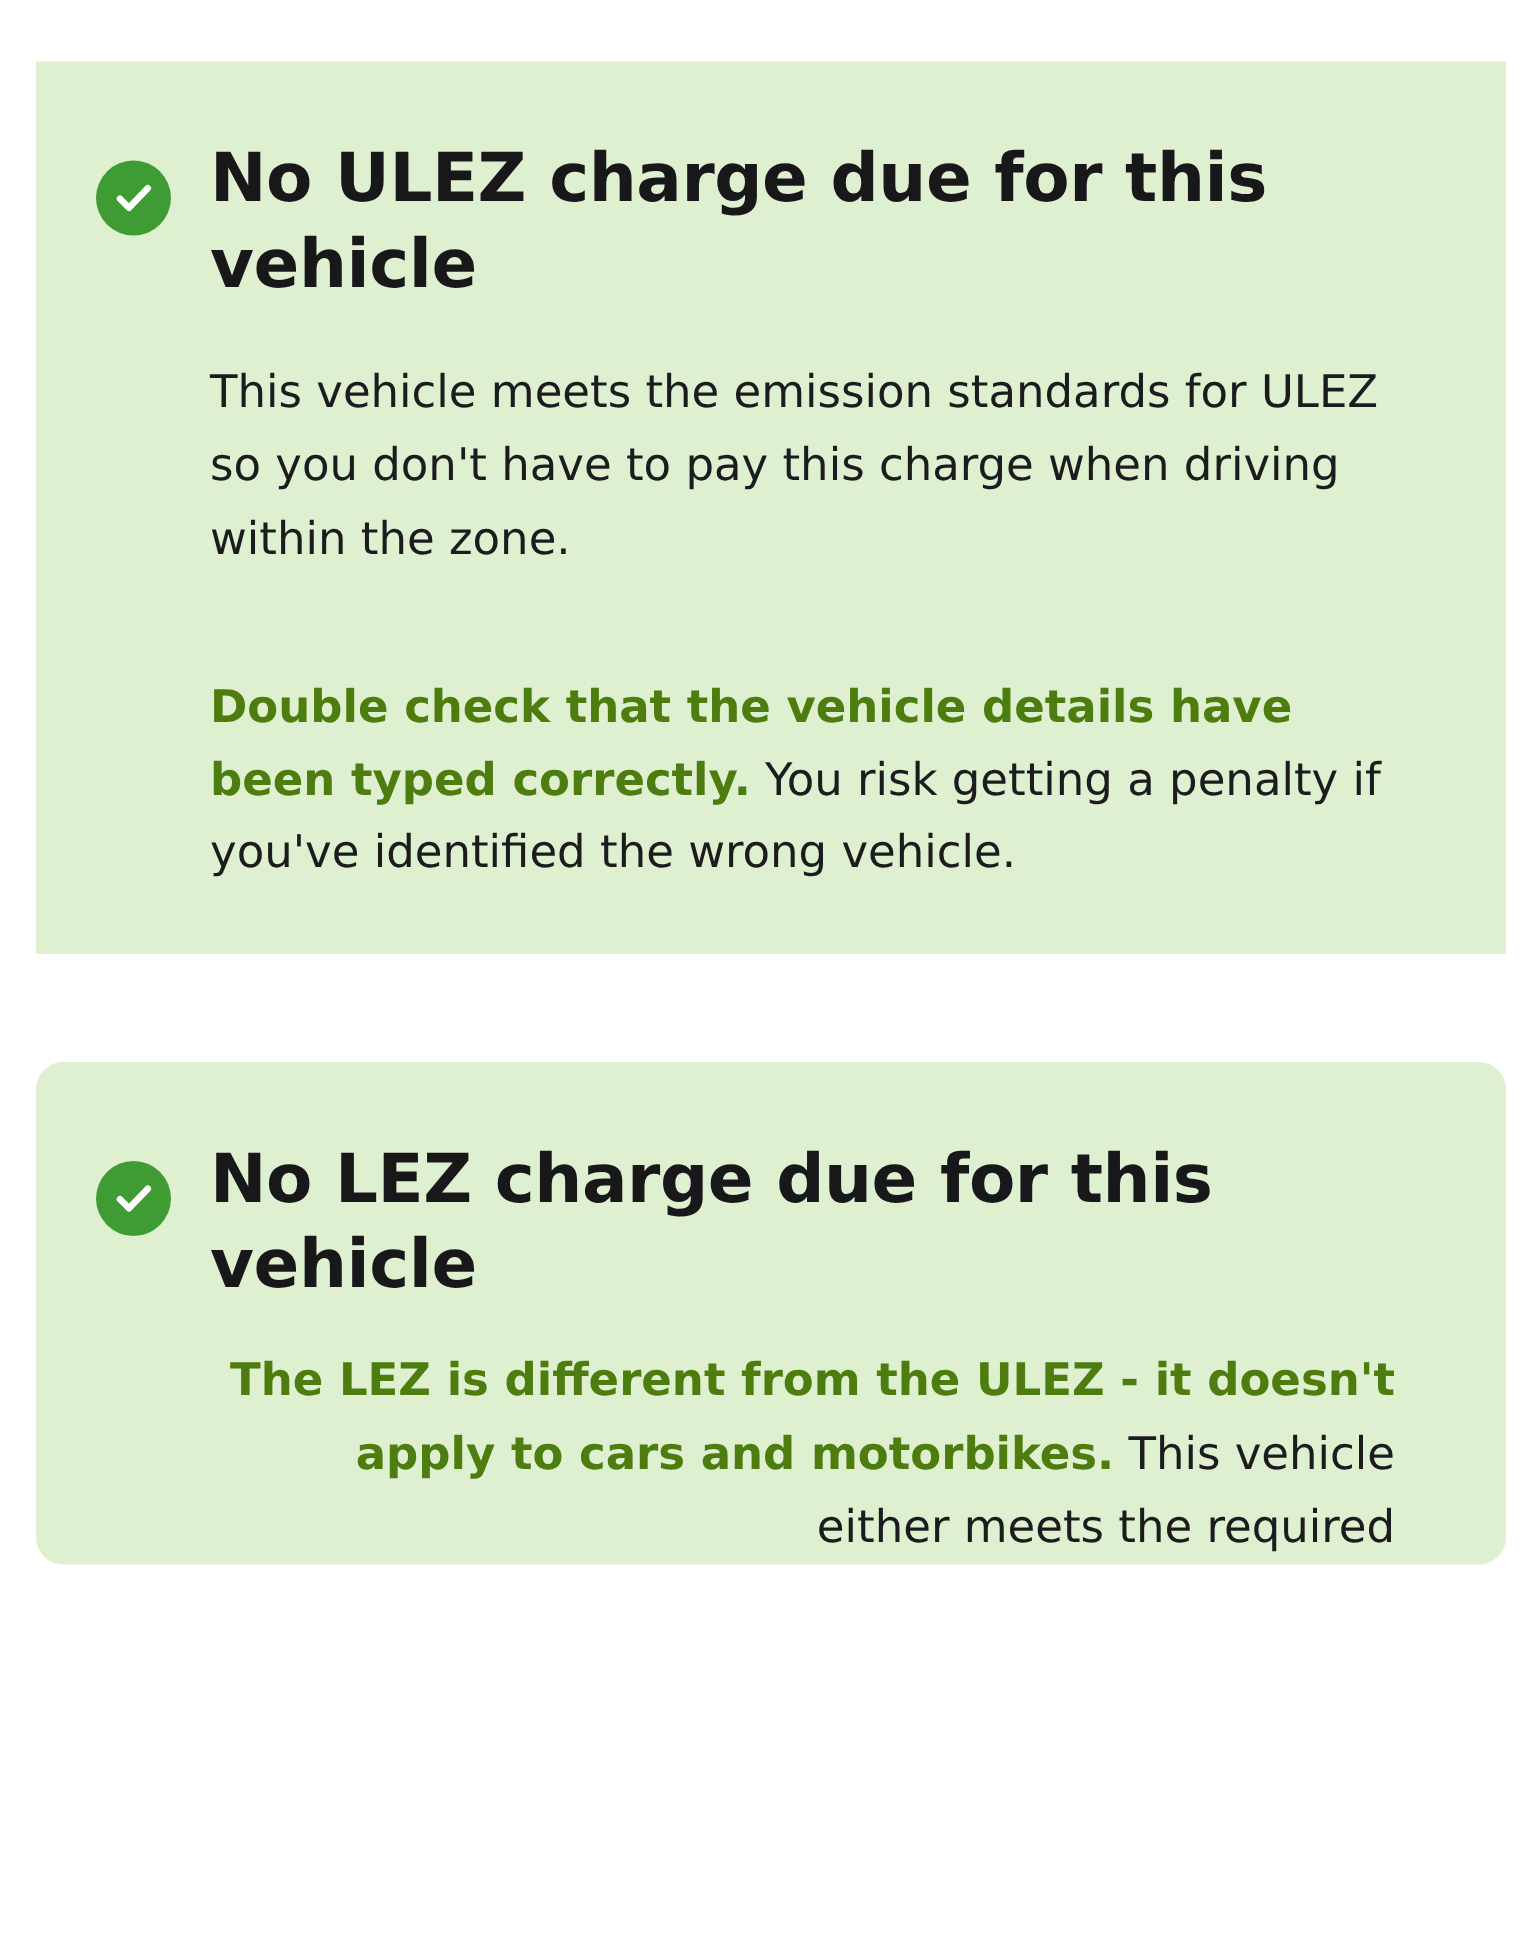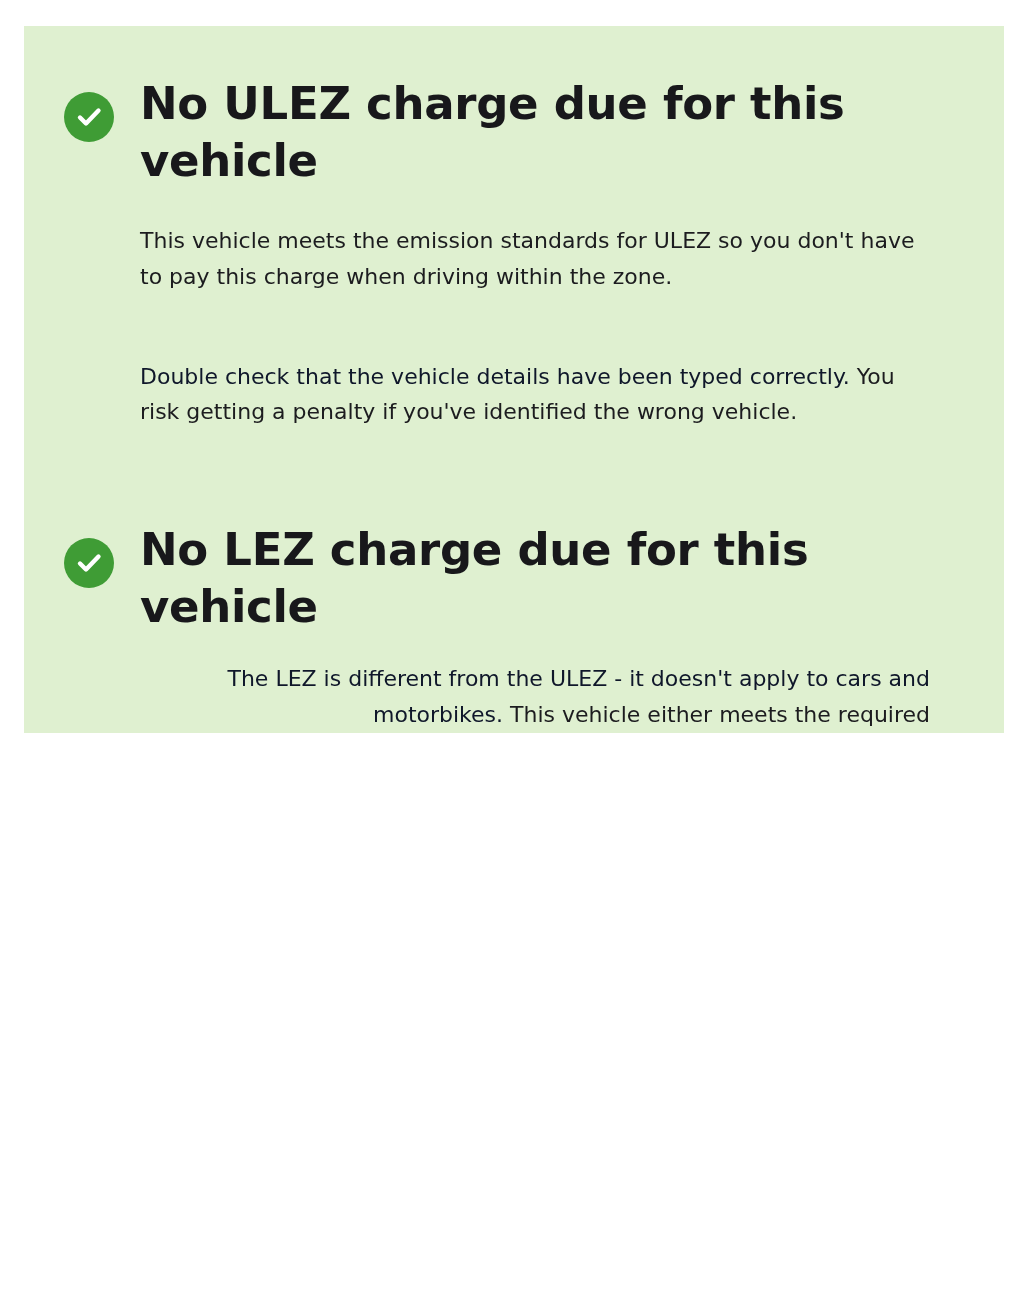--- a/index.html
+++ b/index.html
@@ -10,31 +10,33 @@
     width: 1024px;
     height: 1290px;
     overflow: hidden;
     font-family: "DejaVu Sans", "Liberation Sans", sans-serif;
   }
   .page {
     width: 887px;
     height: 1290px;
     position: relative;
     background: #ffffff;
-    padding: 26px 22px 0 22px;
+    padding: 41px 22px 0 22px;
   }
   .panel {
     background: #dff0d0;
     width: 980px;
     margin: 0 0 0 2px;
     padding: 50px 40px 42px 40px;
     position: relative;
   }
   .panel.second {
+    margin-top: 72px;
     padding-bottom: 0;
+    border-radius: 18px;
   }
   .panel-head {
     display: flex;
     align-items: flex-start;
     gap: 26px;
   }
   .tick {
     flex: 0 0 auto;
     width: 50px;
     height: 50px;
@@ -53,29 +55,29 @@
     color: #18181b;
     letter-spacing: -0.3px;
     margin: 0;
     max-width: 760px;
   }
   .panel-body {
     margin-left: 76px;
     max-width: 790px;
   }
   p.para {
-    font-size: 22px;
+    font-size: 30px;
     line-height: 1.62;
     color: #1c1c1f;
     margin: 34px 0 0 0;
     font-weight: 400;
   }
   p.para.tight { margin-top: 26px; text-align: right; }
   p.para.gap { margin-top: 64px; }
-  .strong { font-weight: 400; color: #0f172a; }
+  .strong { font-weight: 700; color: #4d7c0f; }
 </style>
 </head>
 <body>
 
 <div class="page">
 
   <section class="panel">
     <div class="panel-head">
       <span class="tick">
         <svg width="30" height="30" viewBox="0 0 30 30" aria-hidden="true">

